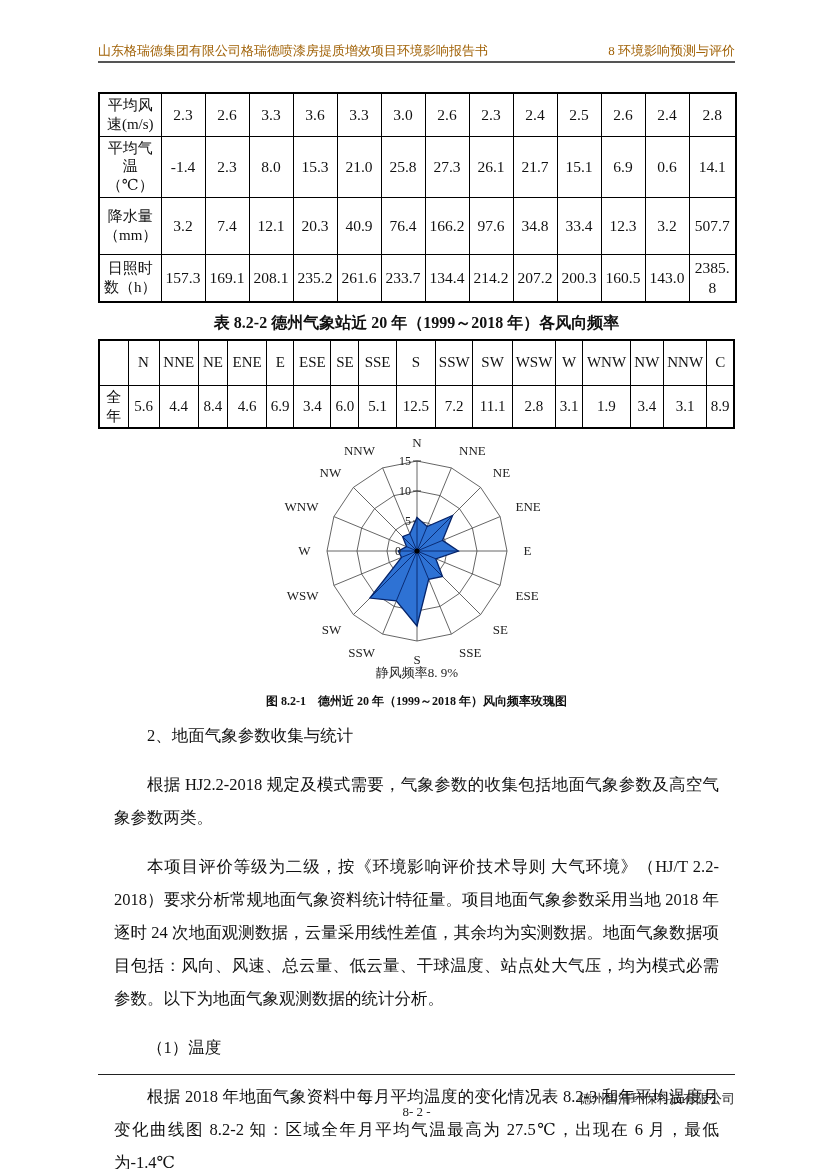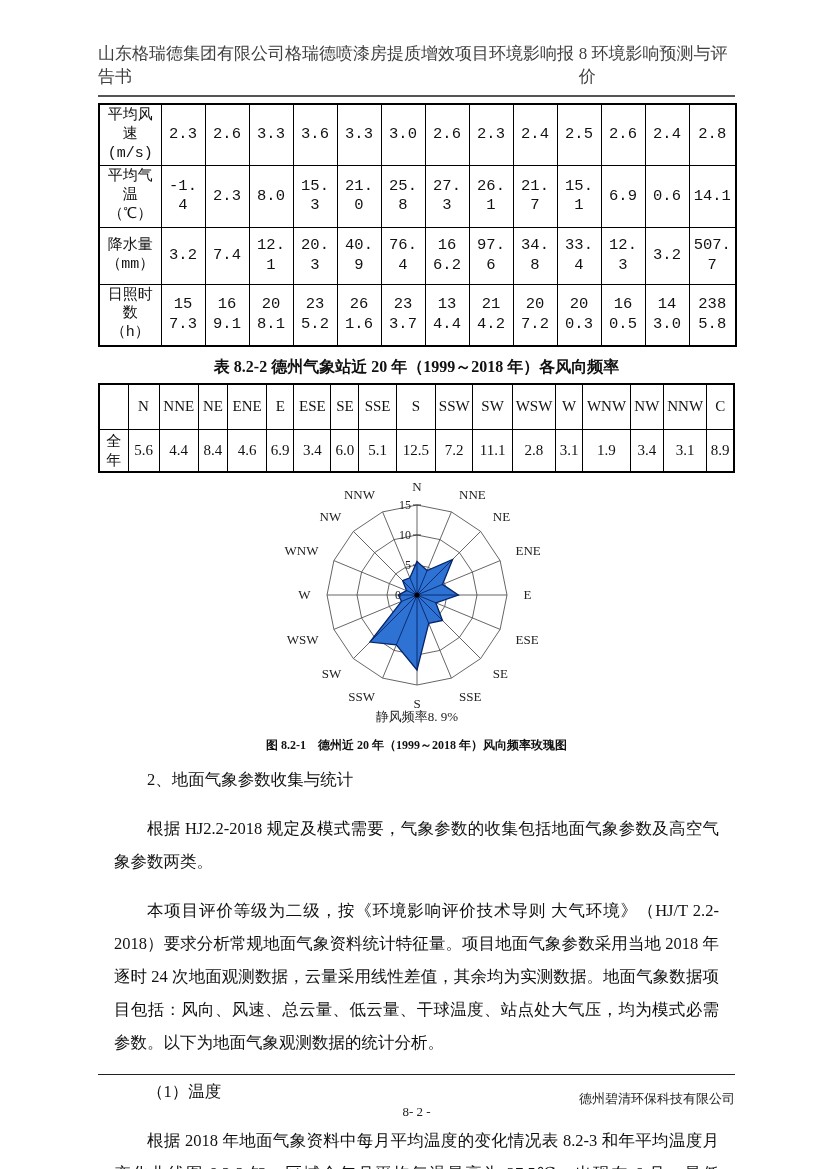--- a/index.html
+++ b/index.html
@@ -5,26 +5,26 @@
   html,body { margin:0; padding:0; background:#ffffff; }
   .page {
     position:relative; width:827px; height:1169px; background:#fff;
     font-family:"Liberation Serif","DejaVu Serif",serif; color:#111;
     overflow:hidden;
   }
   .content { position:absolute; left:98px; top:42px; width:637px; }
 
   .pagehead {
     display:flex; justify-content:space-between; align-items:flex-end;
-    font-size:17px; color:#404040; padding-bottom:7px;
+    font-size:13px; color:#a16207; padding-bottom:1px;
     border-bottom:2.5px solid #555;
   }
 
   table { border-collapse:collapse; table-layout:fixed; width:637px; }
-  .t1 { margin-top:6px; border:2px solid #000; font-size:15.5px;font-family:Liberation Mono, monospace; }
+  .t1 { margin-top:29px; border:2px solid #000; font-size:15.5px; }
   .t1 td {
     border:1px solid #000; text-align:center; vertical-align:middle;
     padding:2px 4px; word-break:break-all; line-height:1.25;
   }
   .t1 td.lbl { font-size:15px; word-break:normal; }
   .t1 tr:nth-child(1) td { height:37px; }
   .t1 tr:nth-child(2) td { height:37px; }
   .t1 tr:nth-child(3) td { height:52px; }
   .t1 tr:nth-child(4) td { height:42px; }
   .t1 tr:nth-child(5) td { height:42px; }

